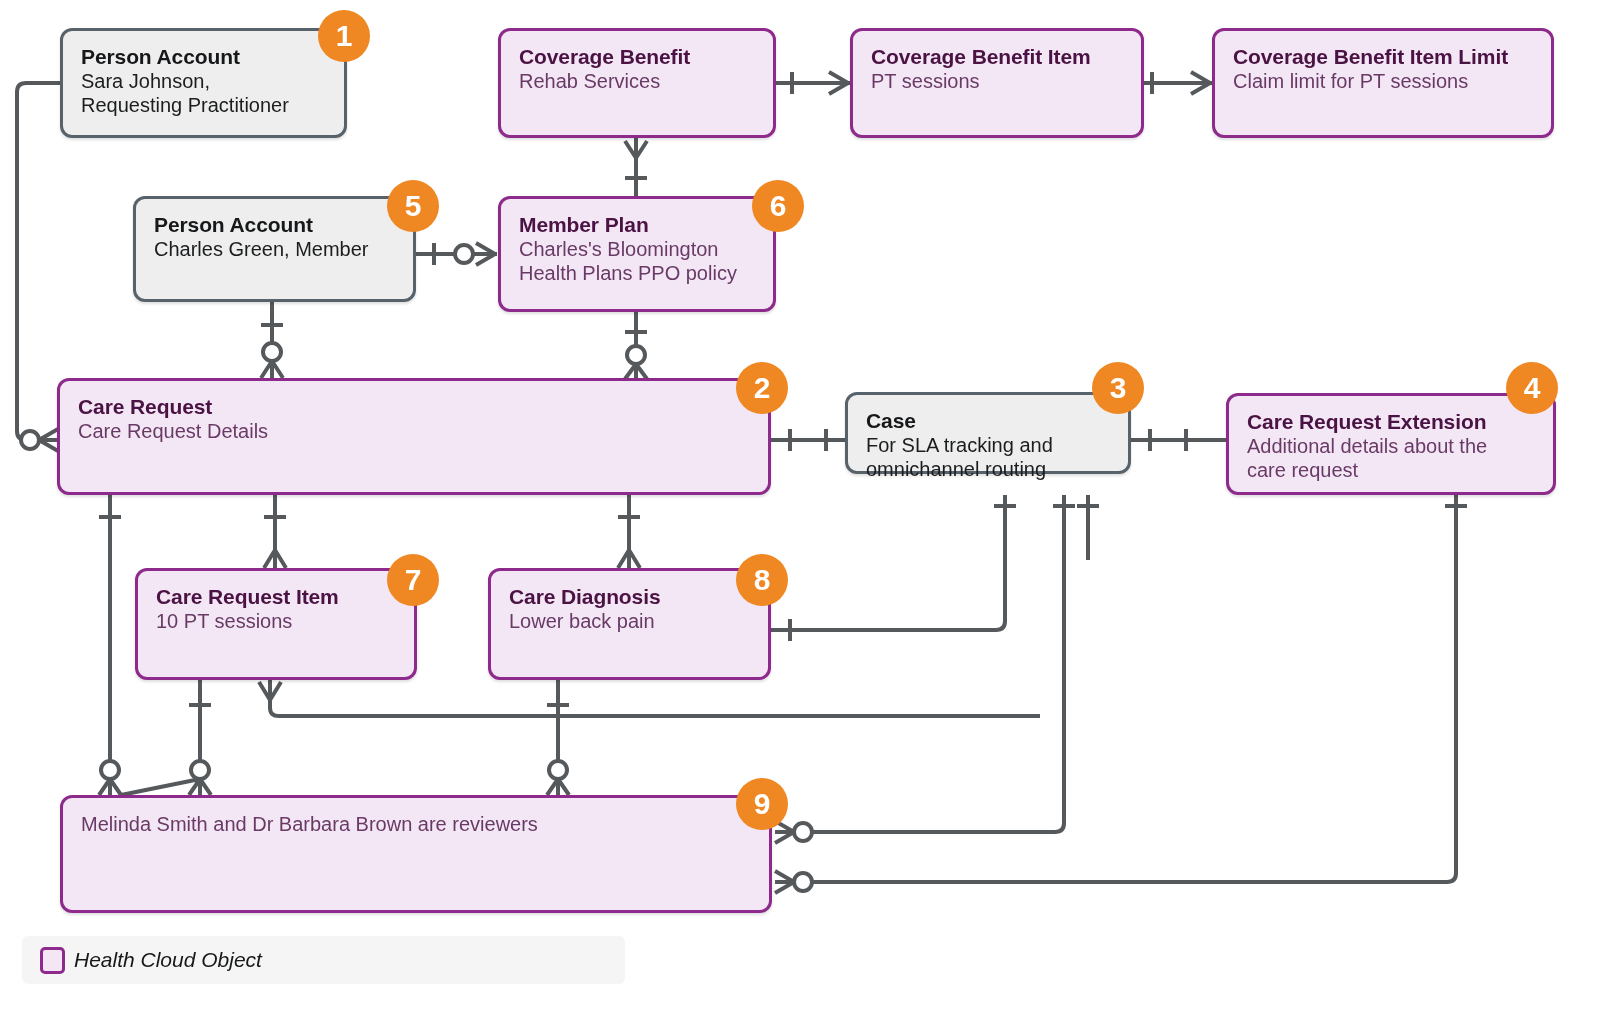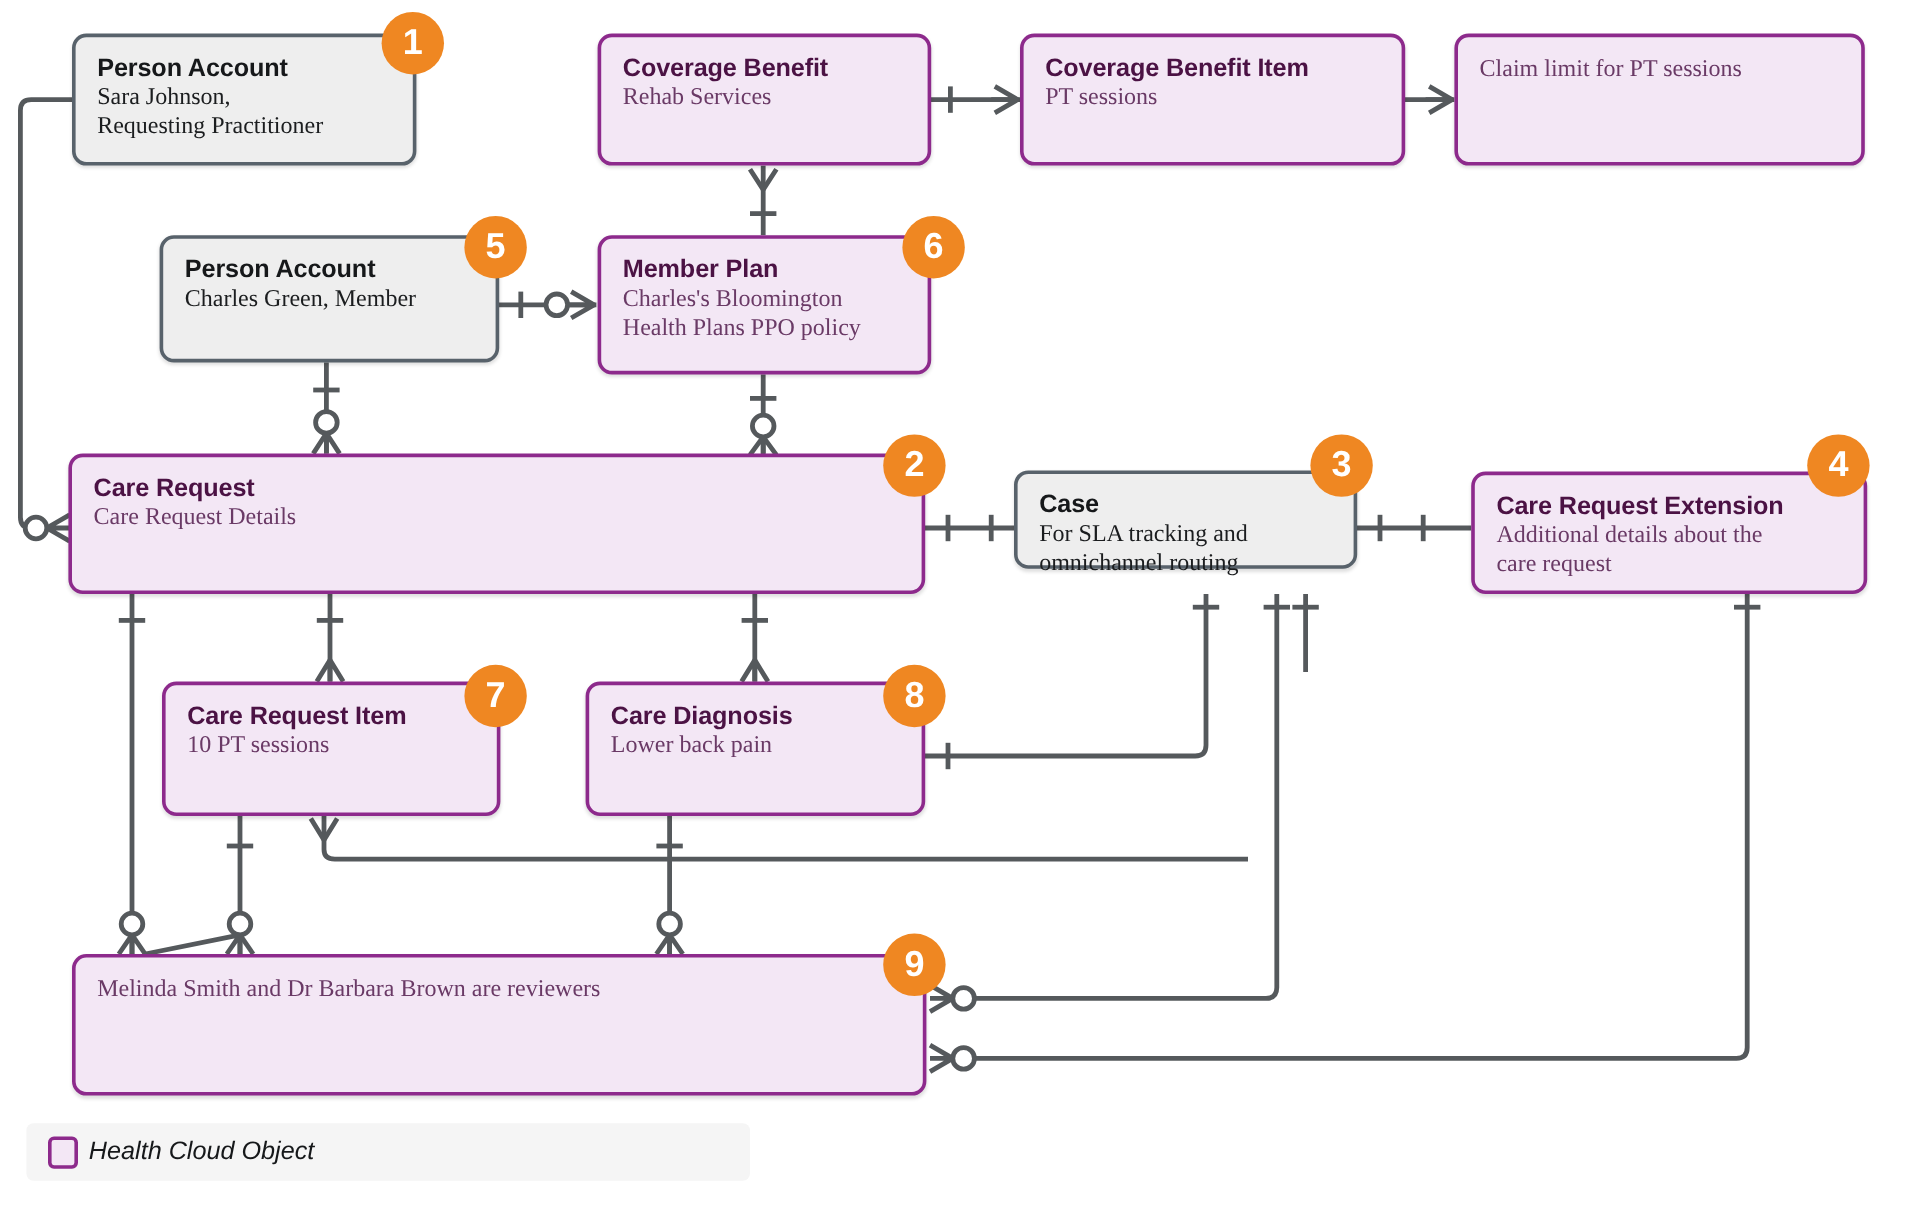--- a/index.html
+++ b/index.html
@@ -45,21 +45,20 @@
   .node .ttl {
     font-size: 21px;
     font-weight: bold;
     line-height: 1.12;
     letter-spacing: -0.1px;
   }
   .node .sub {
     font-size: 20px;
     line-height: 1.16;
     margin-top: 1px;
-    font-family: Liberation Serif, serif;
   }
   .node.hc .ttl { color: #4b1244; }
   .node.hc .sub { color: #6a3a66; }
   .node.std .ttl { color: #16181a; }
   .node.std .sub { color: #1b1d1f; }
 
   .badge {
     position: absolute;
     width: 52px;
     height: 52px;
@@ -210,26 +209,27 @@
     <div class="sub">Sara Johnson,</div>
     <div class="sub">Requesting Practitioner</div>
   </div>
   <div class="badge" style="left:318px; top:10px;">1</div>
 
   <div class="node hc" style="left:498px; top:28px; width:278px; height:110px;">
     <div class="ttl">Coverage Benefit</div>
     <div class="sub">Rehab Services</div>
   </div>
 
-  <div class="node hc" style="left:850px; top:28px; width:321px; height:110px;">
+  <div class="node hc" style="left:850px; top:28px; width:294px; height:110px;">
     <div class="ttl">Coverage Benefit Item</div>
     <div class="sub">PT sessions</div>
   </div>
 
   <div class="node hc" style="left:1212px; top:28px; width:342px; height:110px;">
+    <div class="ttl">Coverage Benefit Item Limit</div>
     <div class="sub">Claim limit for PT sessions</div>
   </div>
 
   <div class="node std" style="left:133px; top:196px; width:283px; height:106px;">
     <div class="ttl">Person Account</div>
     <div class="sub">Charles Green, Member</div>
   </div>
   <div class="badge" style="left:387px; top:180px;">5</div>
 
   <div class="node hc" style="left:498px; top:196px; width:278px; height:116px;">

